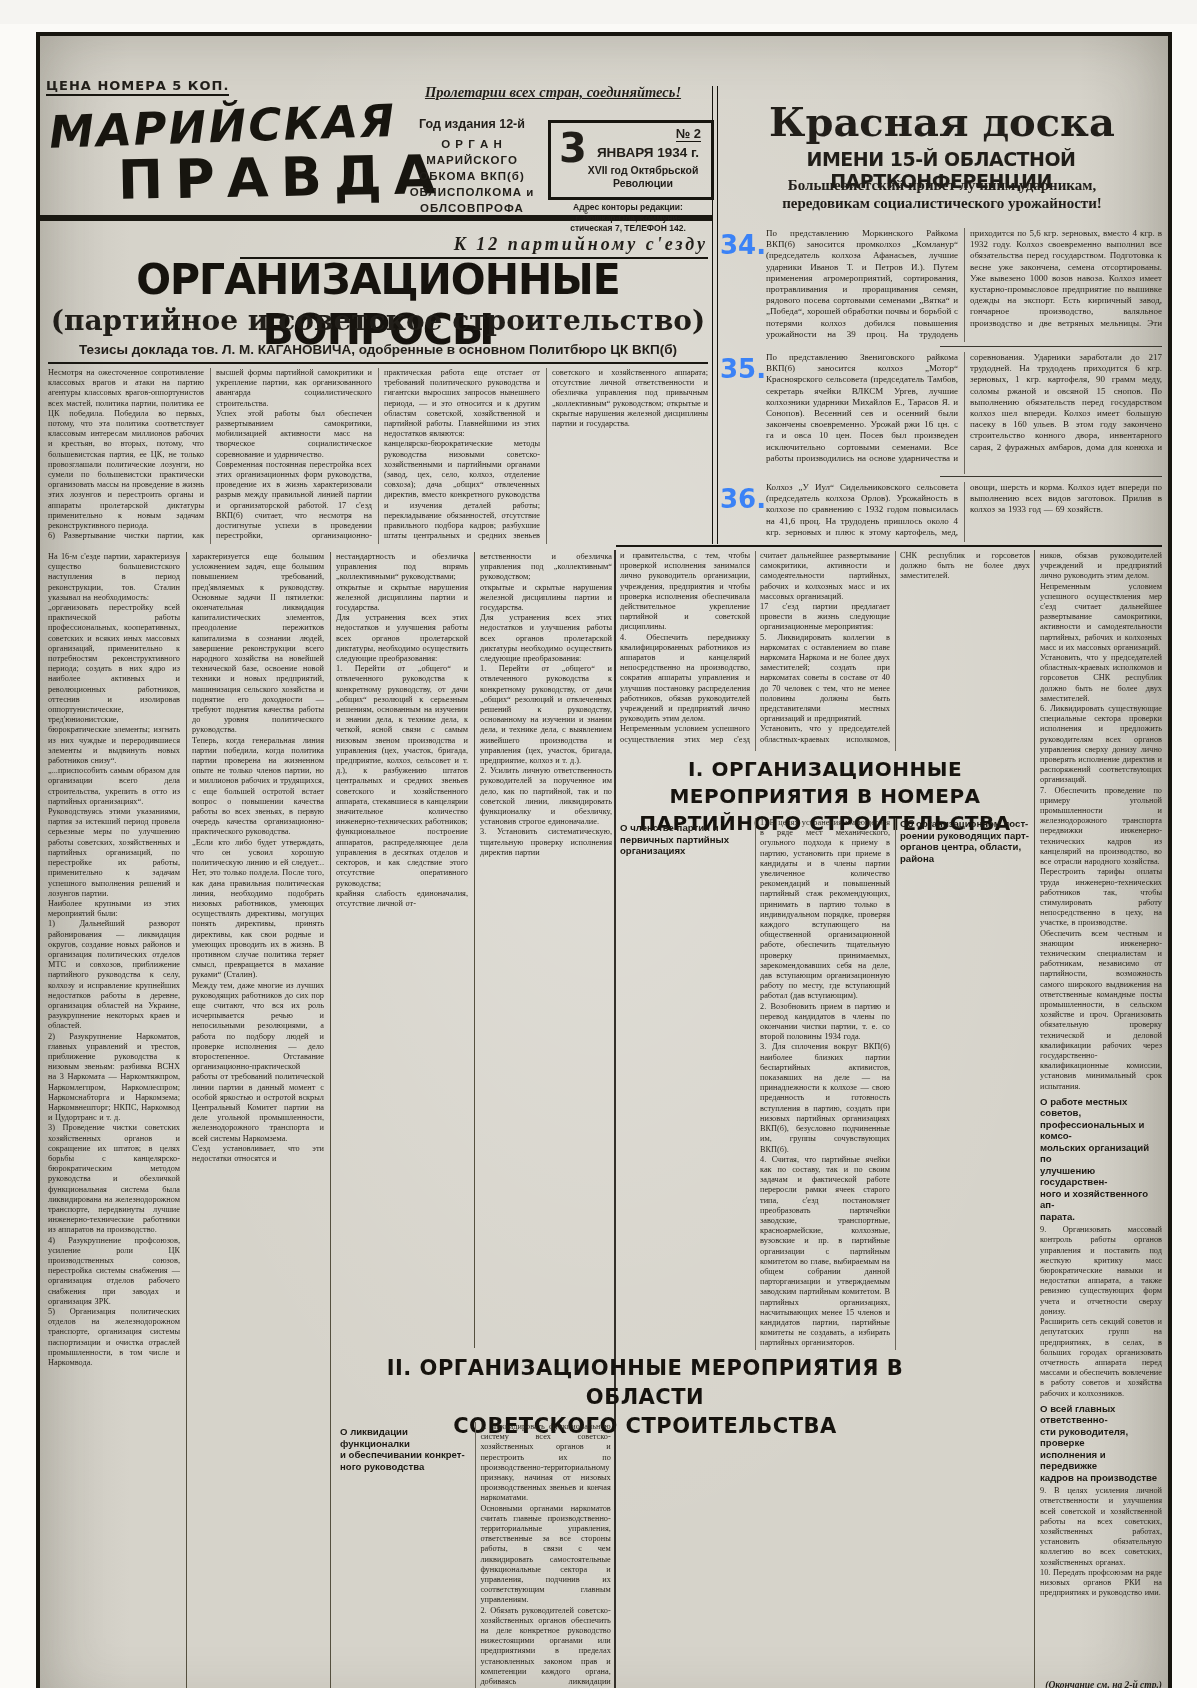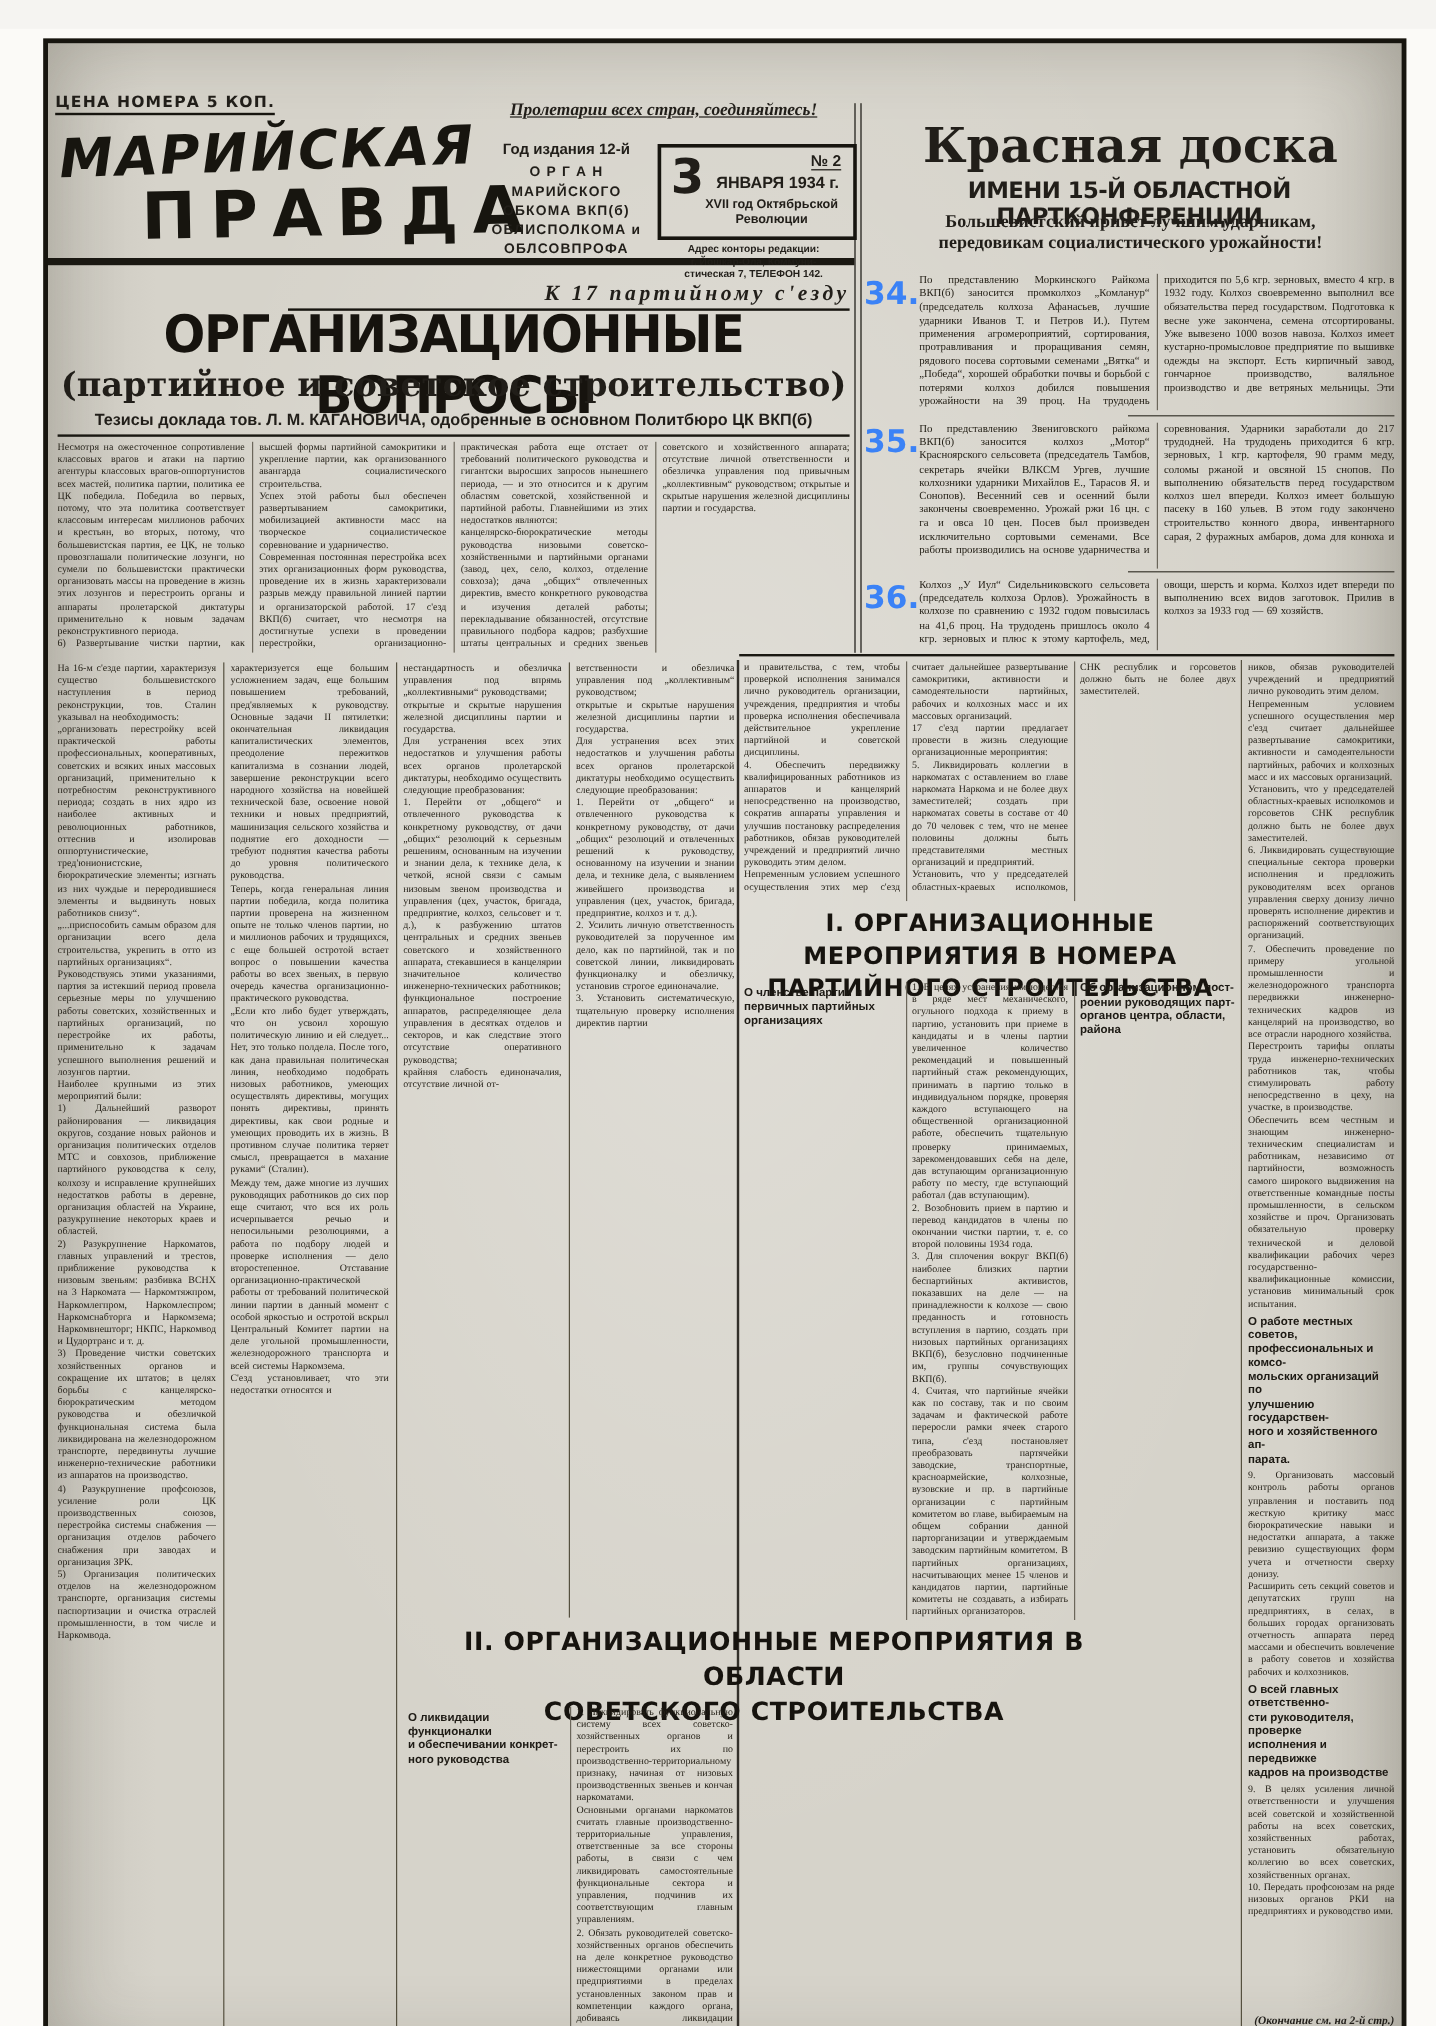--- a/index.html
+++ b/index.html
@@ -80,21 +80,21 @@
   </div>
   <div class="rule-h" style="left:940px;top:452px;width:222px;height:1px;background:#3a372f;"></div>
 
   <div class="abs" style="left:718px;top:458px;width:444px;height:60px;">
     <div class="abs kd-num" style="left:2px;top:2px;">36.</div>
     <div class="abs body-txt cols2" style="left:48px;top:0;width:396px;height:60px;font-size:9px;line-height:11.2px;">Колхоз „У Иул“ Сидельниковского сельсовета (председатель колхоза Орлов). Урожайность в колхозе по сравнению с 1932 годом повысилась на 41,6 проц. На трудодень пришлось около 4 кгр. зерновых и плюс к этому картофель, мед, овощи, шерсть и корма. Колхоз идет впереди по выполнению всех видов заготовок. Прилив в колхоз за 1933 год — 69 хозяйств.</div>
   </div>
 
   <div class="rule-h" style="left:616px;top:521px;width:546px;height:1.5px;"></div>
 
-  <div class="abs" style="left:240px;top:210px;width:468px;text-align:right;font-style:italic;font-weight:bold;font-size:18px;letter-spacing:3px;border-bottom:2.5px solid #17150f;padding-bottom:2px;">К 17 партийному с'езду</div>
+  <div class="abs" style="left:240px;top:210px;width:468px;text-align:right;font-style:italic;font-weight:bold;font-size:18px;letter-spacing:3px;border-bottom:2.5px solid #17150f;padding-bottom:2px;">К 12 партийному с'езду</div>
   <div class="abs" style="left:48px;top:232px;width:660px;text-align:center;font-family:'DejaVu Sans',sans-serif;font-weight:900;font-size:41px;letter-spacing:-1px;transform:scaleY(1.05);color:#16130e;">ОРГАНИЗАЦИОННЫЕ ВОПРОСЫ</div>
   <div class="abs" style="left:48px;top:280px;width:660px;text-align:center;font-family:'DejaVu Serif',serif;font-weight:bold;font-size:28px;">(партийное и советское строительство)</div>
   <div class="abs" style="left:48px;top:318px;width:660px;text-align:center;font-family:'Liberation Sans',sans-serif;font-weight:bold;font-size:13.5px;">Тезисы доклада тов. Л. М. КАГАНОВИЧА, одобренные в основном Политбюро ЦК ВКП(б)</div>
   <div class="rule-h" style="left:48px;top:338px;width:660px;height:1.5px;"></div>
 
   <div class="abs body-txt cols4" style="left:48px;top:344px;width:660px;height:176px;">Несмотря на ожесточенное сопротивление классовых врагов и атаки на партию агентуры классовых врагов-оппортунистов всех мастей, политика партии, политика ее ЦК победила. Победила во первых, потому, что эта политика соответствует классовым интересам миллионов рабочих и крестьян, во вторых, потому, что большевистская партия, ее ЦК, не только провозглашали политические лозунги, но сумели по большевистски практически организовать массы на проведение в жизнь этих лозунгов и перестроить органы и аппараты пролетарской диктатуры применительно к новым задачам реконструктивного периода.
 6) Развертывание чистки партии, как высшей формы партийной самокритики и укрепление партии, как организованного авангарда социалистического строительства.
 Успех этой работы был обеспечен развертыванием самокритики, мобилизацией активности масс на творческое социалистическое соревнование и ударничество.
 Современная постоянная перестройка всех этих организационных форм руководства, проведение их в жизнь характеризовали разрыв между правильной линией партии и организаторской работой. 17 с'езд ВКП(б) считает, что несмотря на достигнутые успехи в проведении перестройки, организационно-практическая работа еще отстает от требований политического руководства и гигантски выросших запросов нынешнего периода, — и это относится и к другим областям советской, хозяйственной и партийной работы. Главнейшими из этих недостатков являются:
 канцелярско-бюрократические методы руководства низовыми советско-хозяйственными и партийными органами (завод, цех, село, колхоз, отделение совхоза); дача „общих“ отвлеченных директив, вместо конкретного руководства и изучения деталей работы; перекладывание обязанностей, отсутствие правильного подбора кадров; разбухшие штаты центральных и средних звеньев советского и хозяйственного аппарата; отсутствие личной ответственности и обезличка управления под привычным „коллективным“ руководством; открытые и скрытые нарушения железной дисциплины партии и государства.</div>

